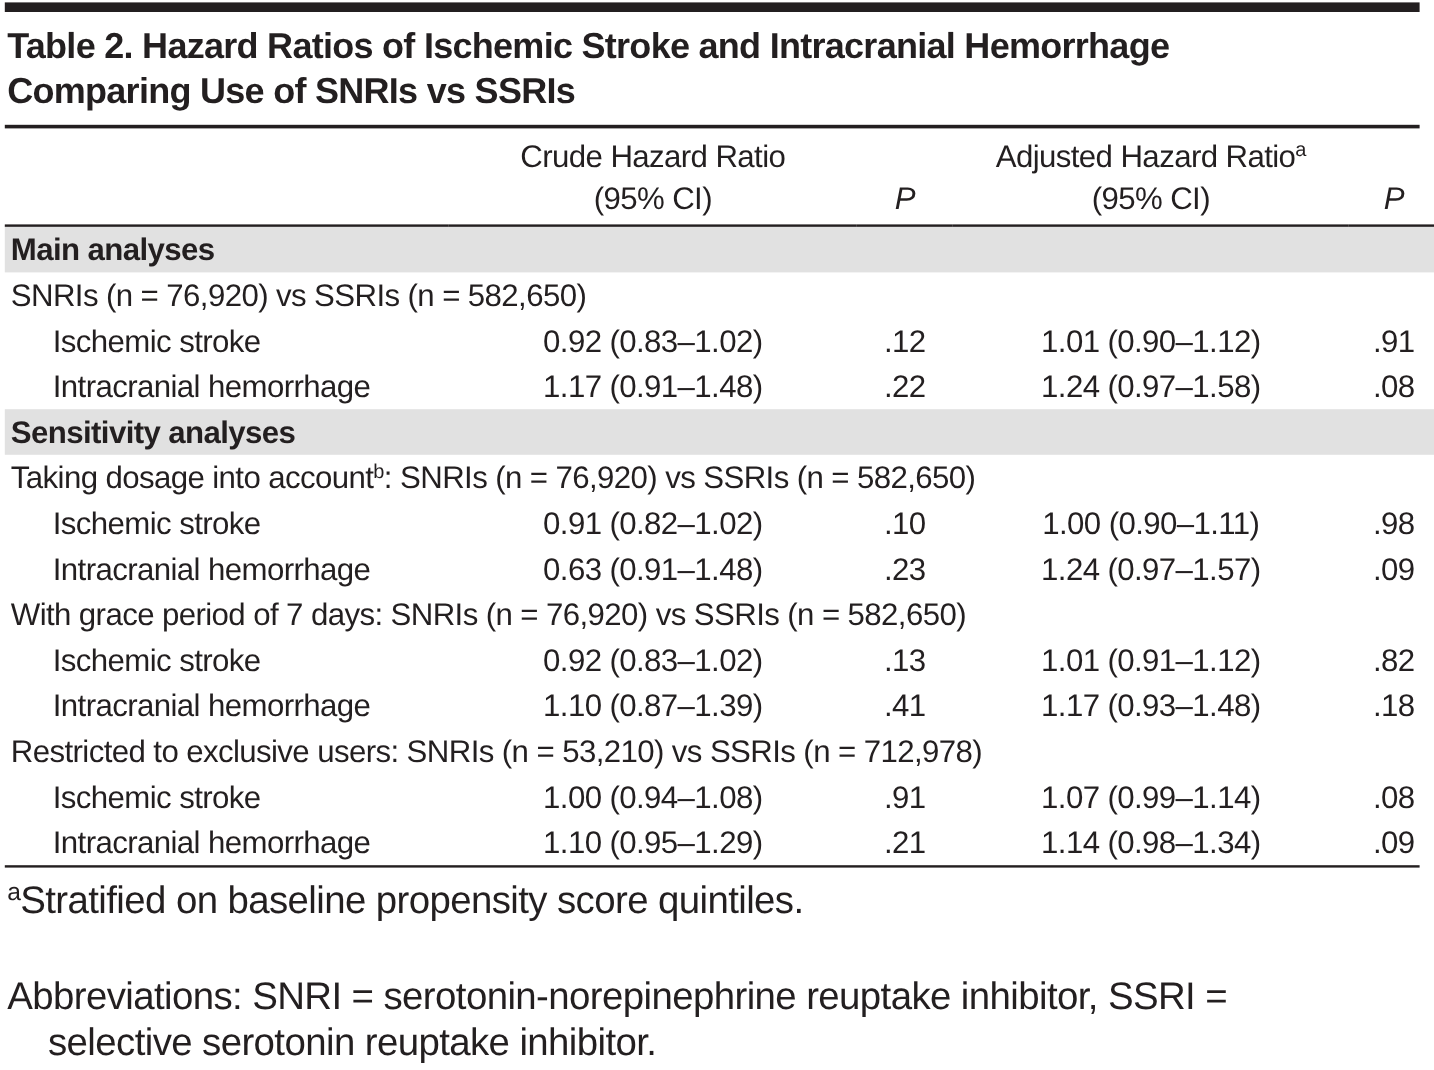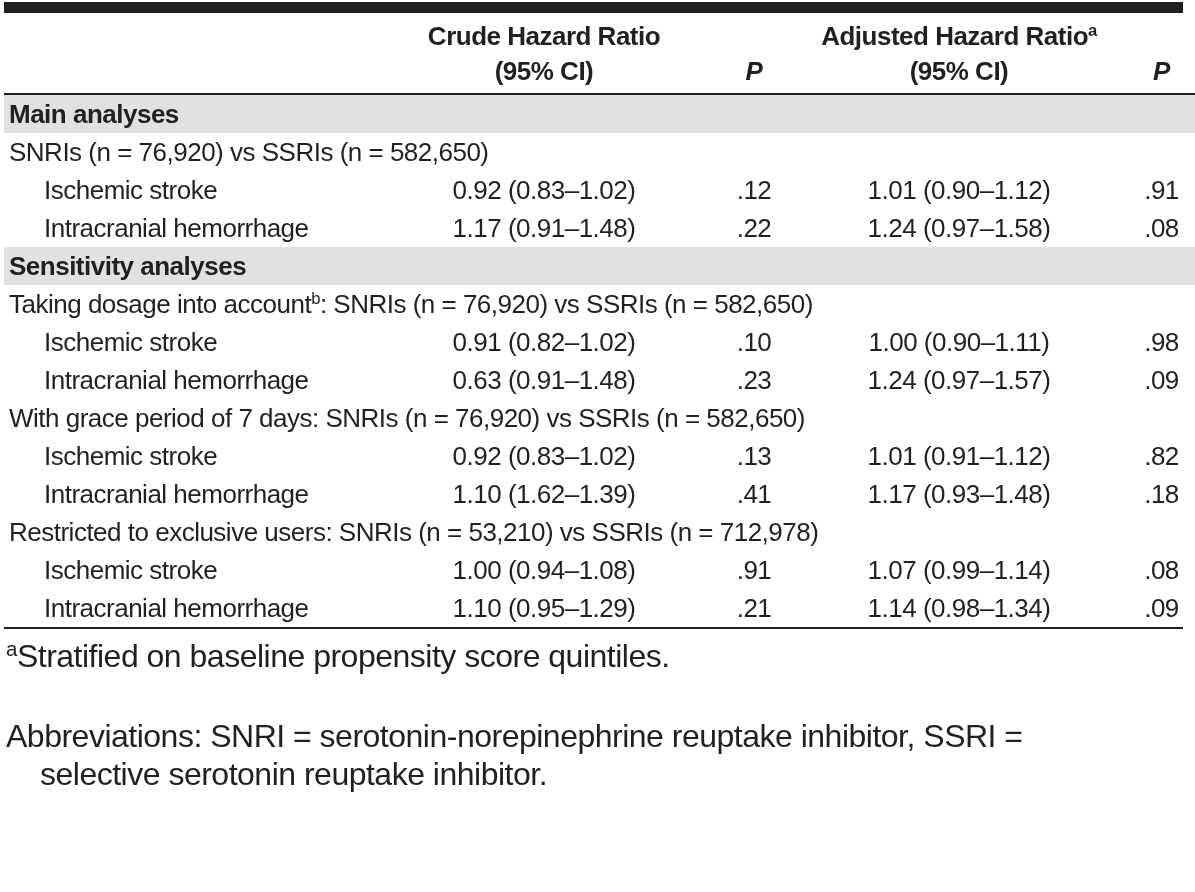--- a/index.html
+++ b/index.html
@@ -33,21 +33,21 @@
   .rule-heavy { height: 3px; background: #231f20; }
 
   table.hr-table {
     width: 100%;
     border-collapse: collapse;
     table-layout: fixed;
     font-size: 26px;
     letter-spacing: -0.5px;
   }
   thead th {
-    font-weight: bold;
+    font-weight: normal;
     vertical-align: bottom;
     padding: 6px 0 4px 0;
     line-height: 35px;
     border-bottom: 2px solid #231f20;
     white-space: nowrap;
   }
   thead th.center { text-align: center; }
   .p-head { font-style: italic; }
   tbody td {
     height: 38px;
@@ -87,20 +87,24 @@
     text-indent: -34px;
     margin-top: 42px;
   }
 </style>
 </head>
 <body>
 
 <div class="page">
   <div class="topbar"></div>
 
+  <div class="title">
+    <span class="tline">Table 2. Hazard Ratios of Ischemic Stroke and Intracranial Hemorrhage</span>
+    <span class="tline">Comparing Use of SNRIs vs SSRIs</span>
+  </div>
 
   <div class="rule-heavy"></div>
 
   <table class="hr-table">
     <colgroup>
       <col style="width:370px">
       <col style="width:340px">
       <col style="width:80px">
       <col style="width:330px">
       <col style="width:75px">
@@ -170,21 +174,21 @@
       </tr>
       <tr>
         <td class="outcome">Ischemic stroke</td>
         <td class="center">0.92 (0.83–1.02)</td>
         <td class="center">.13</td>
         <td class="center">1.01 (0.91–1.12)</td>
         <td class="p-last">.82</td>
       </tr>
       <tr>
         <td class="outcome">Intracranial hemorrhage</td>
-        <td class="center">1.10 (1.62–1.39)</td>
+        <td class="center">1.10 (0.87–1.39)</td>
         <td class="center">.41</td>
         <td class="center">1.17 (0.93–1.48)</td>
         <td class="p-last">.18</td>
       </tr>
 
       <tr class="group-row">
         <td colspan="5"><span>Restricted to exclusive users: SNRIs (n = 53,210) vs SSRIs (n = 712,978)</span><sup></sup><span></span></td>
       </tr>
       <tr>
         <td class="outcome">Ischemic stroke</td>

